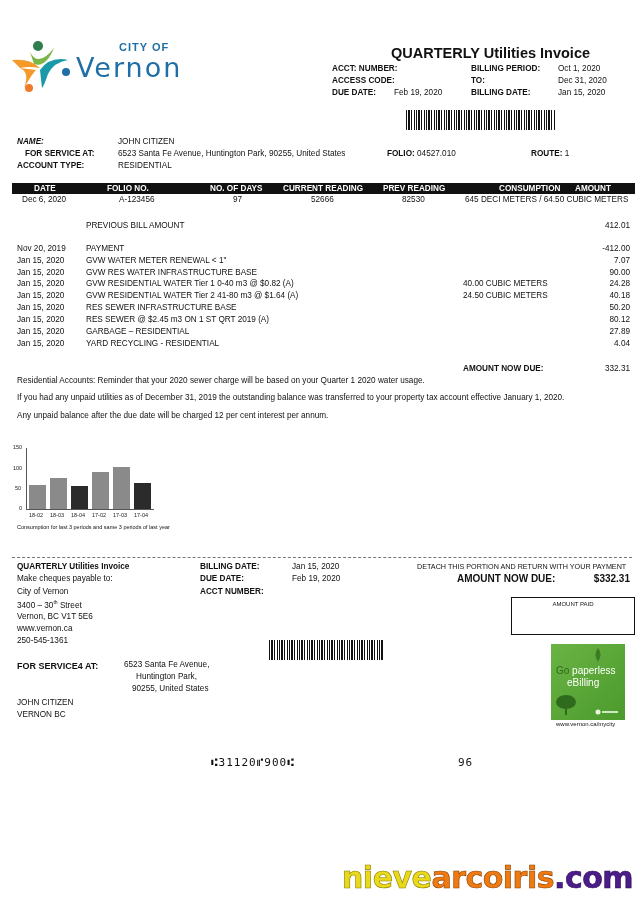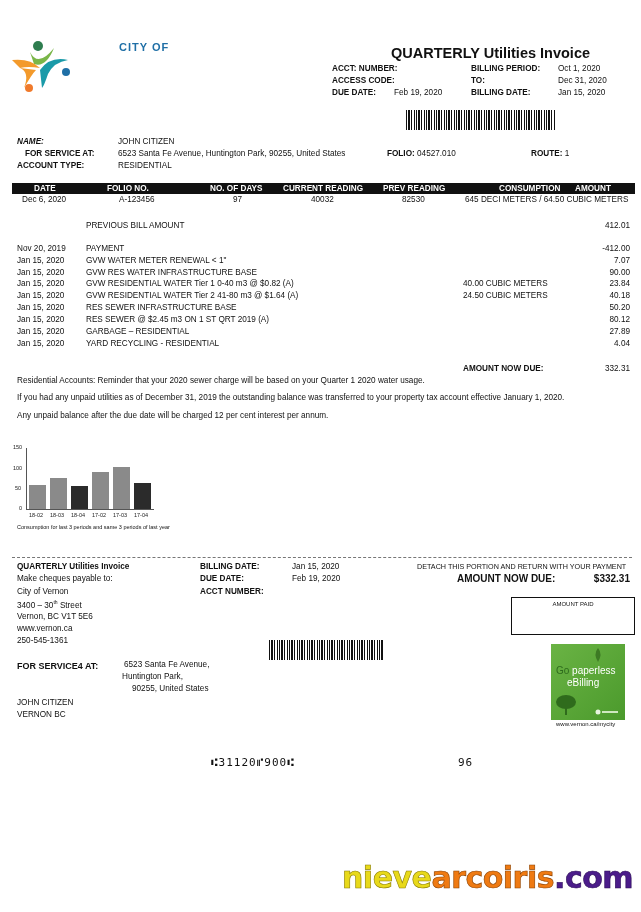--- a/index.html
+++ b/index.html
@@ -30,20 +30,21 @@
   <svg class="abs" style="left:0; top:0;" width="62" height="55" viewBox="0 0 62 55">
     <circle cx="28" cy="8" r="5" fill="#2e7d4f"></circle>
     <path d="M20 14 Q28 30 44 10 Q36 30 24 26 Z" fill="#7ab648"></path>
     <path d="M2 22 Q20 20 30 30 Q18 28 10 30 Z" fill="#f39a2b"></path>
     <path d="M10 30 Q20 34 14 50 Q22 36 26 32 Z" fill="#f39a2b"></path>
     <circle cx="19" cy="50" r="4" fill="#f07a2b"></circle>
     <path d="M30 32 Q40 18 58 22 Q44 24 38 36 Q34 48 32 50 Z" fill="#1a9aa8"></path>
     <circle cx="56" cy="34" r="4" fill="#1f6fa6"></circle>
   </svg>
   <div class="abs logo-city" style="left:109px; top:3px;">CITY OF</div>
+  <div class="abs logo-vernon" style="left:66px; top:14px;">Vernon</div>
 </div>
 
 <div class="abs title" style="left:391px; top:45px;">QUARTERLY Utilities Invoice</div>
 
 <div class="abs b" style="left:332px; top:64px;">ACCT: NUMBER:</div>
 <div class="abs b" style="left:332px; top:76px;">ACCESS CODE:</div>
 <div class="abs b" style="left:332px; top:88px;">DUE DATE:</div>
 <div class="abs" style="left:394px; top:88px;">Feb 19, 2020</div>
 
 <div class="abs b" style="left:471px; top:64px;">BILLING PERIOD:</div>
@@ -76,21 +77,21 @@
   <span style="left:198px;">NO. OF DAYS</span>
   <span style="left:271px;">CURRENT READING</span>
   <span style="left:371px;">PREV READING</span>
   <span style="left:462px;padding-left:25px;">CONSUMPTION</span>
   <span style="left:563px;">AMOUNT</span>
 </div>
 <div class="abs row" style="left:12px; top:195px; width:623px; height:11px;">
   <span style="left:10px;">Dec 6, 2020</span>
   <span style="left:107px;">A-123456</span>
   <span style="left:221px;">97</span>
-  <span style="left:299px;">40032</span>
+  <span style="left:299px;">52666</span>
   <span style="left:390px;">82530</span>
   <span style="left:453px;">645 DECI METERS / 64.50 CUBIC METERS</span>
 </div>
 
 <div class="abs" style="left:86px; top:221px;">PREVIOUS BILL AMOUNT</div>
 <div class="abs right" style="left:560px; top:221px; width:70px;">412.01</div>
 
 <div class="abs" style="left:0; top:244px; width:641px; height:110px;">
   <div class="abs row" style="left:0; top:0; width:641px; height:12px;">
     <span style="left:17px;text-align:center;">Nov 20, 2019</span>
@@ -107,21 +108,21 @@
   <div class="abs row" style="left:0; top:24px; width:641px; height:12px;">
     <span style="left:17px;">Jan 15, 2020</span>
     <span style="left:86px;">GVW RES WATER INFRASTRUCTURE BASE</span>
     <span style="left:463px;"></span>
     <span class="right" style="left:560px; width:70px;">90.00</span>
   </div>
   <div class="abs row" style="left:0; top:35px; width:641px; height:12px;">
     <span style="left:17px;">Jan 15, 2020</span>
     <span style="left:86px;">GVW RESIDENTIAL WATER Tier 1  0-40 m3 @ $0.82 (A)</span>
     <span style="left:463px;">40.00 CUBIC METERS</span>
-    <span class="right" style="left:560px; width:70px;">23.84</span>
+    <span class="right" style="left:560px; width:70px;">24.28</span>
   </div>
   <div class="abs row" style="left:0; top:47px; width:641px; height:12px;">
     <span style="left:17px;">Jan 15, 2020</span>
     <span style="left:86px;">GVW RESIDENTIAL WATER Tier 2 41-80 m3 @ $1.64 (A)</span>
     <span style="left:463px;">24.50 CUBIC METERS</span>
     <span class="right" style="left:560px; width:70px;">40.18</span>
   </div>
   <div class="abs row" style="left:0; top:59px; width:641px; height:12px;">
     <span style="left:17px;">Jan 15, 2020</span>
     <span style="left:86px;">RES SEWER INFRASTRUCTURE BASE</span>
@@ -200,21 +201,21 @@
 <div class="abs b right" style="left:560px; top:573px; width:70px; font-size:10px;">$332.31</div>
 
 <div class="abs amount-paid-box" style="left:511px; top:597px; width:124px; height:38px;">
   <div style="text-align:center; font-size:6px; margin-top:3px;">AMOUNT PAID</div>
 </div>
 
 <div class="abs barcode" style="left:269px; top:640px; width:114px; height:20px;"></div>
 
 <div class="abs b" style="left:17px; top:661px; font-size:9px;">FOR SERVICE4 AT:</div>
 <div class="abs" style="left:124px; top:660px;">6523 Santa Fe Avenue,</div>
-<div class="abs" style="left:122px; top:672px;">Huntington Park,</div>
+<div class="abs" style="left:136px; top:672px;">Huntington Park,</div>
 <div class="abs" style="left:124px; top:684px;margin-left:8px;">90255, United States</div>
 <div class="abs" style="left:17px; top:698px;">JOHN CITIZEN</div>
 <div class="abs" style="left:17px; top:710px;">VERNON BC</div>
 
 <div class="abs green-box" style="left:551px; top:644px; width:74px; height:76px;">
   <svg class="abs" style="left:42px; top:4px;" width="10" height="14" viewBox="0 0 10 14">
     <path d="M5 0 Q10 6 5 14 Q0 6 5 0 Z" fill="#3d7a24"></path>
   </svg>
   <div class="abs" style="left:5px; top:21px; font-size:10px;">
     <span style="color:#2e6b1d;">Go</span><span> paperless</span>

